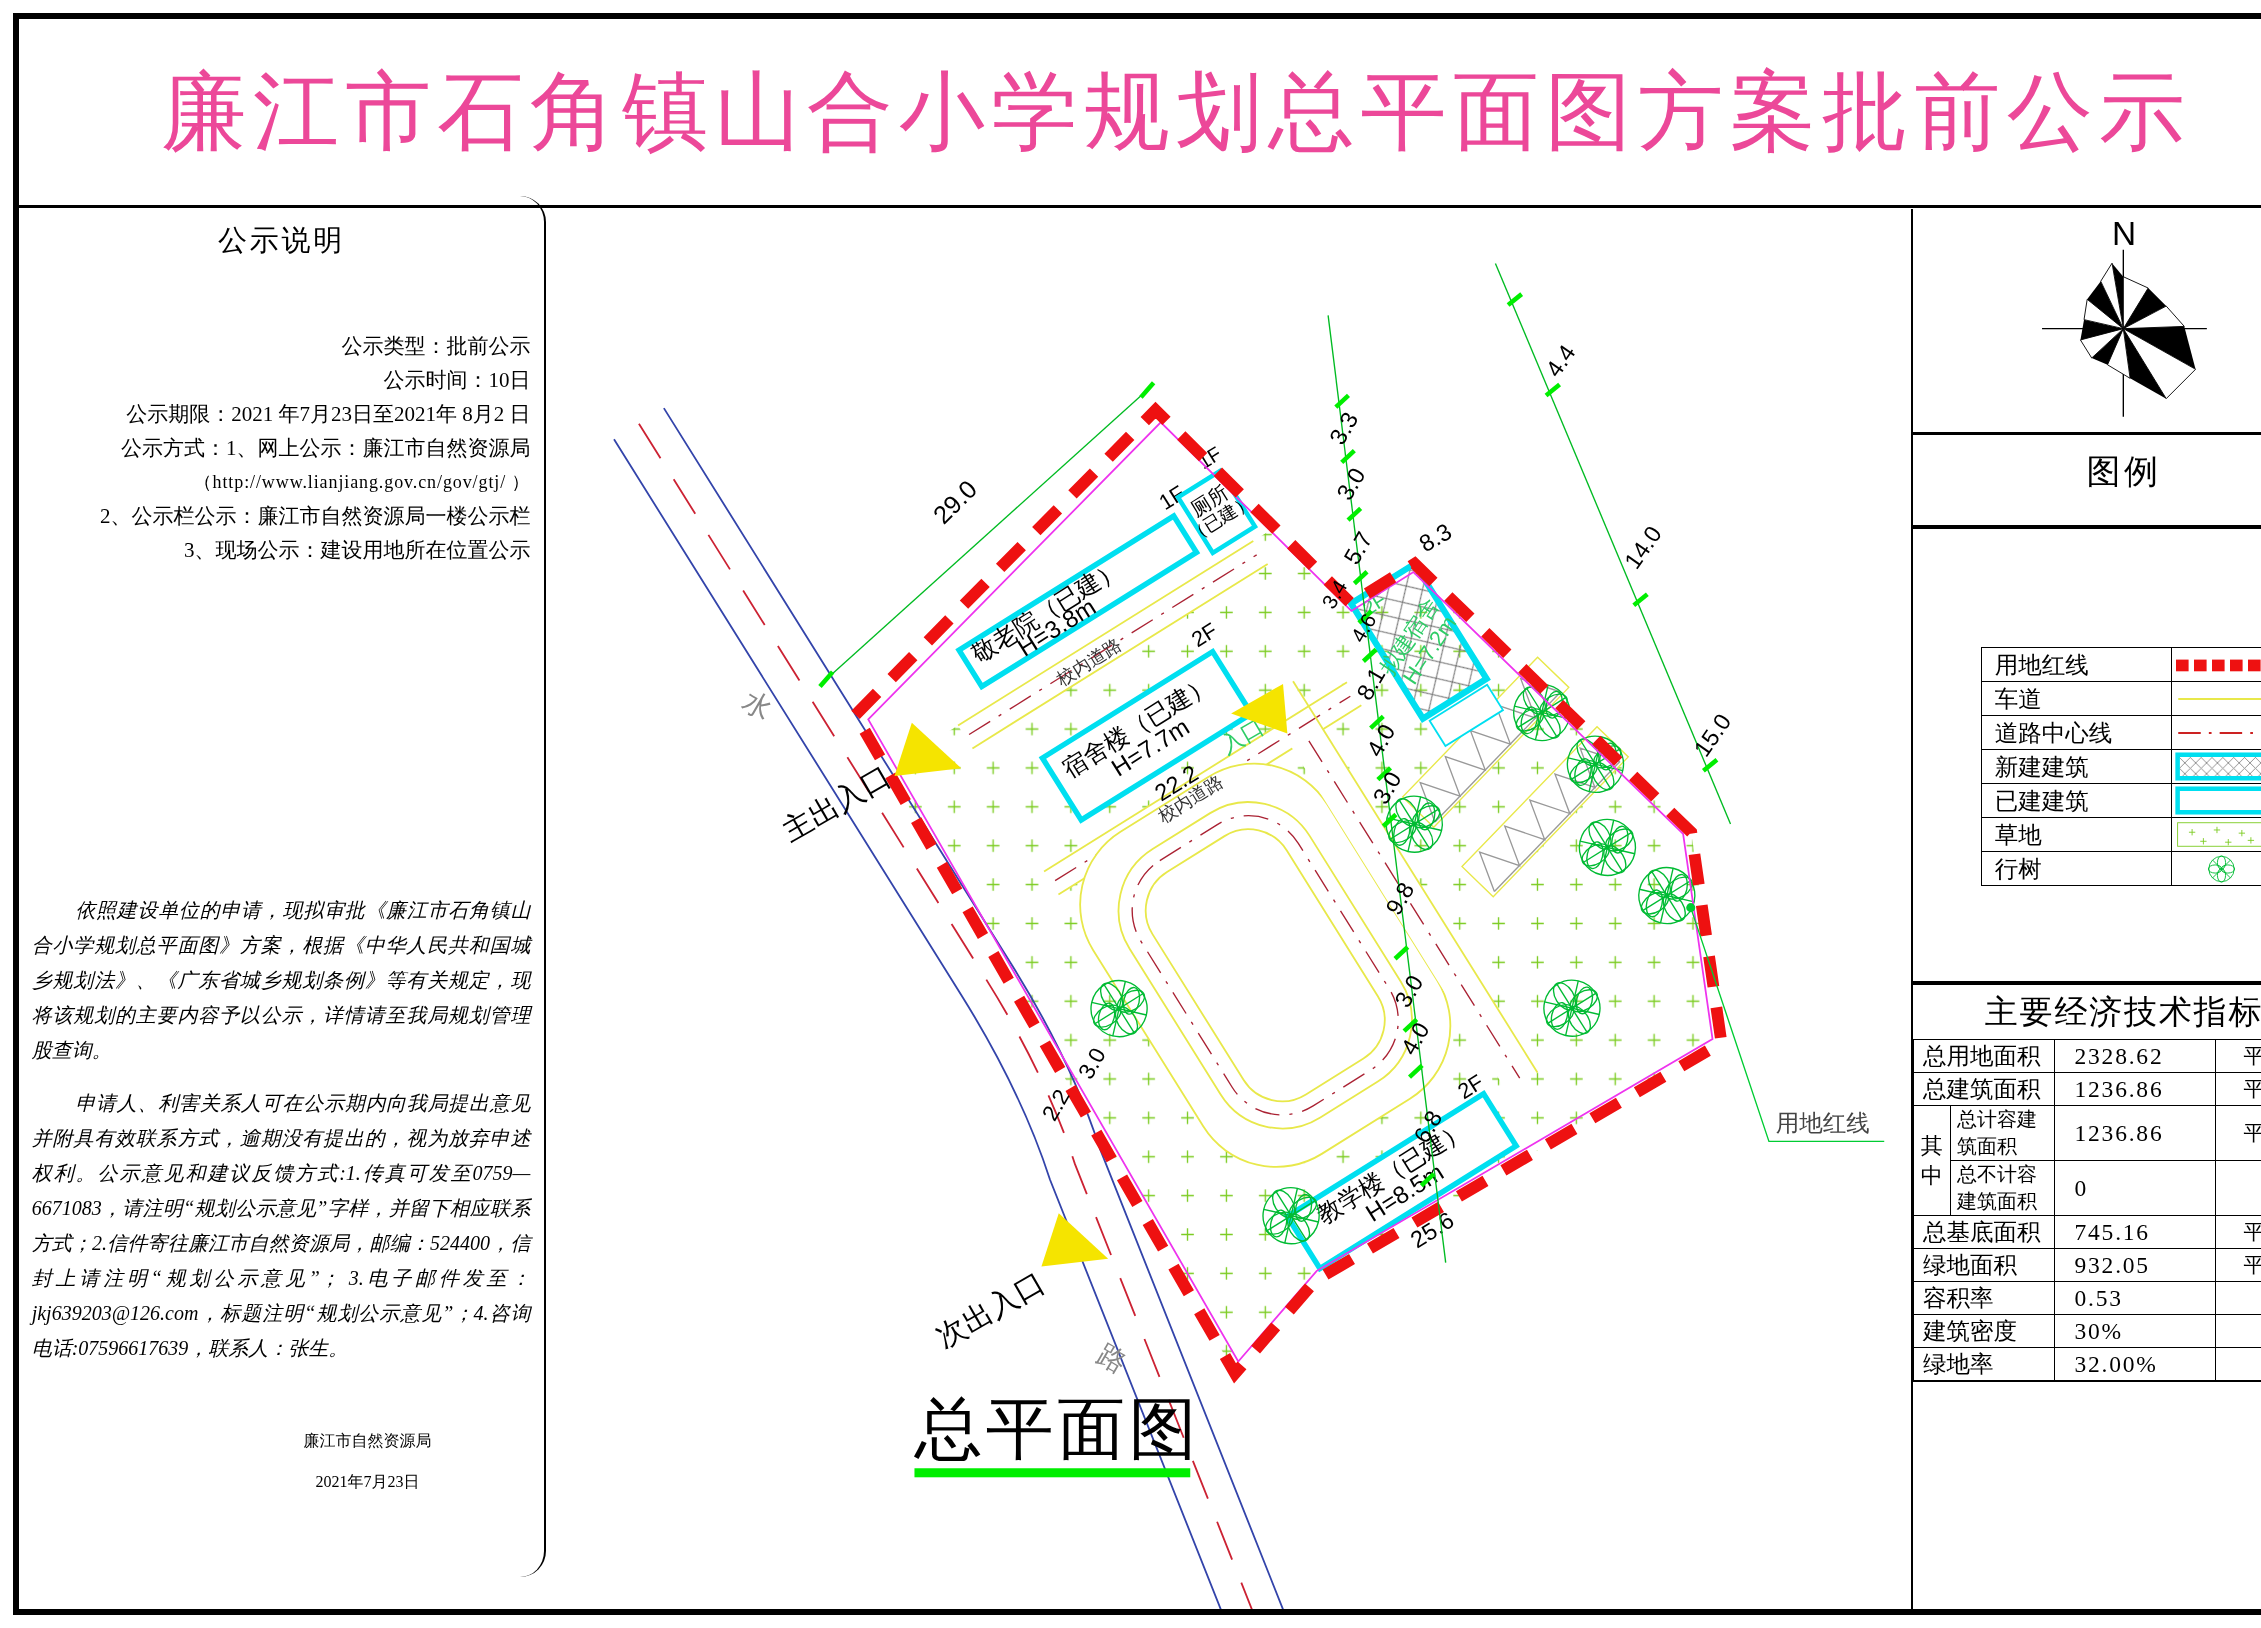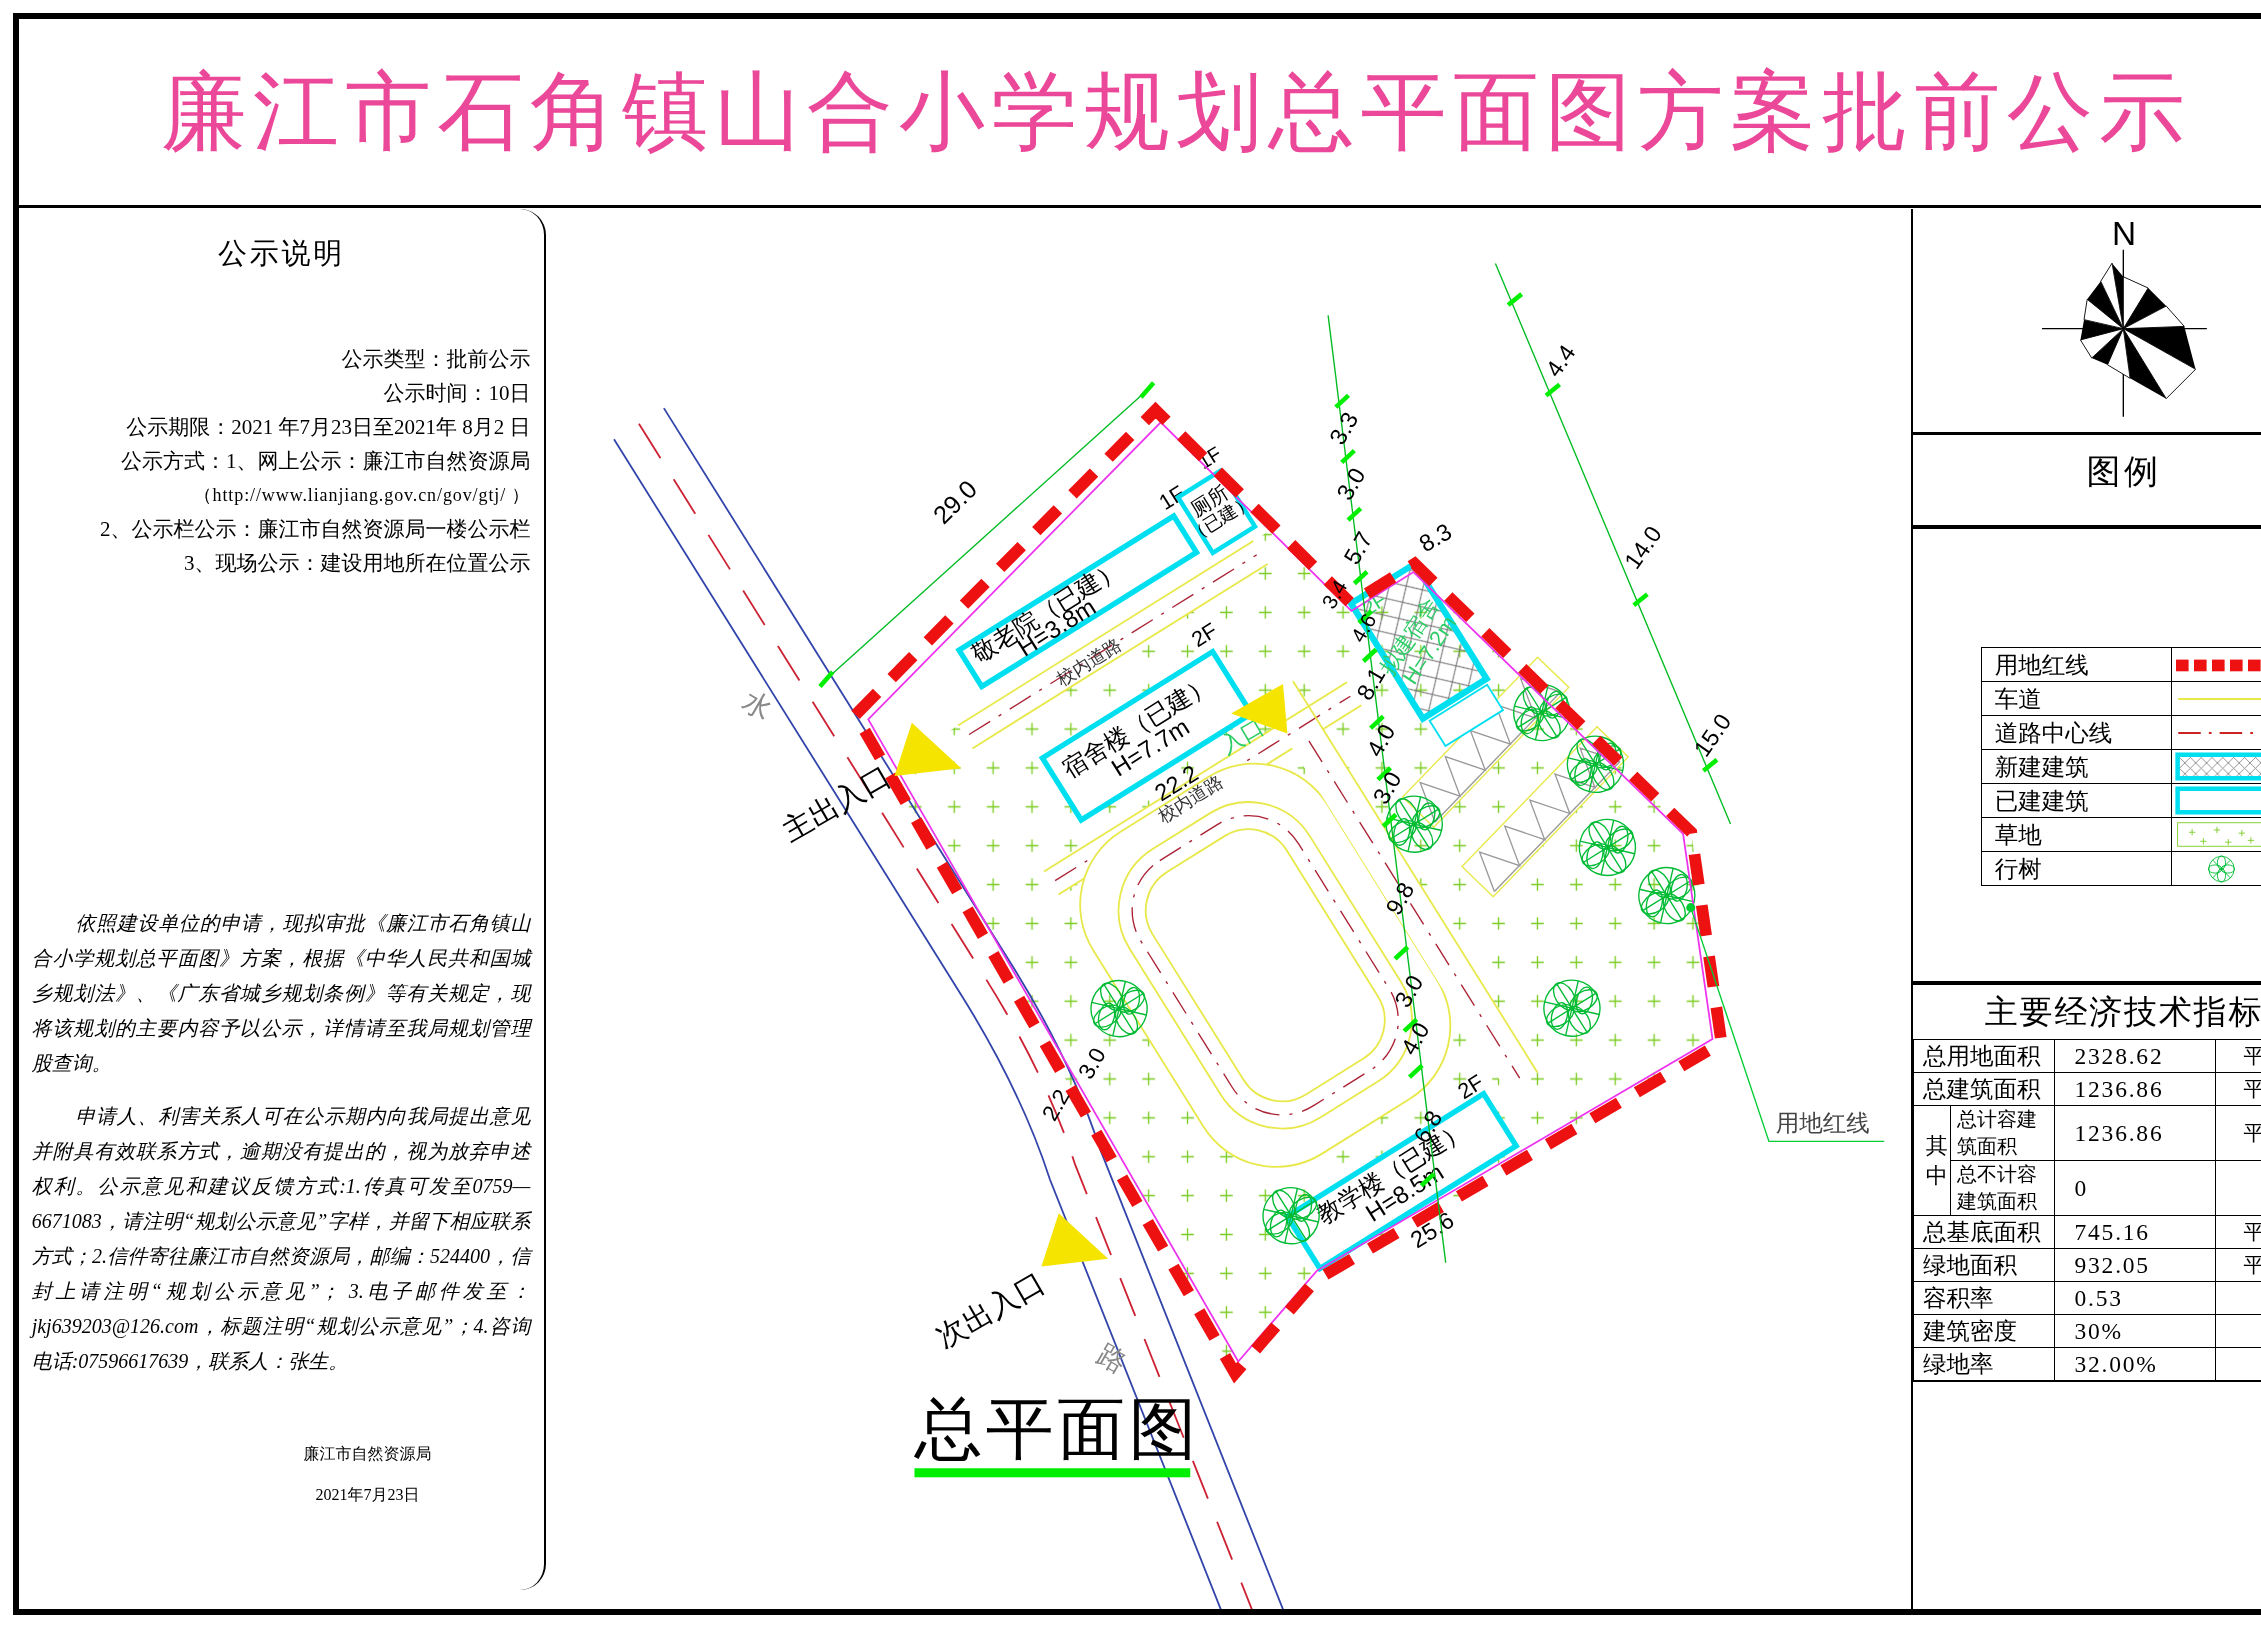--- a/index.html
+++ b/index.html
@@ -2,21 +2,21 @@
 <html style="font-size:7.2px"><head>
 <meta charset="utf-8">
 <style>
   html,body{margin:0;padding:0;background:#ffffff;}
   .page{position:relative;width:2352px;height:1628px;background:#fff;
         font-family:"Liberation Serif","DejaVu Serif",serif;overflow:hidden;}
   .frame{position:absolute;left:12.7px;top:12.7px;right:12.7px;bottom:12.7px;border:6.3px solid #000;}
   .titleband{position:absolute;left:19px;top:19px;width:2314px;height:186px;border-bottom:3.6px solid #000;
              display:flex;align-items:center;justify-content:center;}
   .titletext{font-size:86px;letter-spacing:6.3px;color:#ec4899;white-space:nowrap;}
-  .leftpanel{position:absolute;left:19px;top:209px;width:525px;height:1381px;border-right:2.7px solid #000;border-radius:26px;}
+  .leftpanel{position:absolute;left:19px;top:196px;width:525px;height:1381px;border-right:2.7px solid #000;border-radius:26px;}
   .lp-head{margin-top:25px;text-align:center;font-size:29px;letter-spacing:2.7px;}
   .lp-lines{margin:68px 13.6px 0 12.7px;font-size:21px;line-height:34px;}
   .lp-lines div{white-space:nowrap;text-align:right;}
   .lp-indent{padding-left:18px;}
   .lp-indent2{padding-left:194px;}
   .lp-par{margin:18px 13.6px 0 12.7px;font-size:20px;line-height:35px;text-align:justify;font-style:italic;}
   .lp-par.first{margin-top:326px;}
   .lp-par .ind{display:inline-block;width:43px;}
   .lp-sign{margin-top:54px;text-align:center;font-size:16px;line-height:41px;padding-left:172px;}
   .rightpanel{position:absolute;left:1911px;top:209px;width:422px;height:1400px;border-left:2.7px solid #000;}
@@ -30,21 +30,21 @@
   .lname{flex:0 0 176px;border-right:1.4px solid #000;font-size:23.5px;display:flex;align-items:center;padding-left:12.7px;}
   .lswatch{flex:1;display:flex;align-items:center;justify-content:center;}
   .econdivider{position:absolute;top:772px;left:0;width:100%;height:0;border-top:4.5px solid #000;}
   .econhead{position:absolute;top:781px;left:0;width:100%;text-align:center;font-size:33px;letter-spacing:1.8px;}
   .econtable{position:absolute;top:830px;left:0;width:422px;border-bottom:1.8px solid #000;}
   .econtable table{border-collapse:collapse;width:100%;}
   .econtable td{border:1.4px solid #000;font-size:23.5px;height:32px;padding:0 4.5px;}
   .econtable td.nm{width:149px;padding-left:9px;}
   .econtable td.val{width:136px;padding-left:20px;letter-spacing:1.8px;}
   .econtable td.unit{width:109px;text-align:center;font-size:21px;}
-  .econtable td.among{width:32px;text-align:right;font-size:22px;padding:0 1.8px;}
+  .econtable td.among{width:32px;text-align:center;font-size:22px;padding:0 1.8px;}
   .econtable td.subnm{font-size:20px;padding-left:6.3px;}
   .mainarea{position:absolute;left:546px;top:209px;width:1364px;height:1400px;}
   svg text{font-family:"Liberation Sans","DejaVu Sans",sans-serif;}
 </style>
 </head>
 <body>
 
 <div class="page">
   <div class="frame"></div>
 

